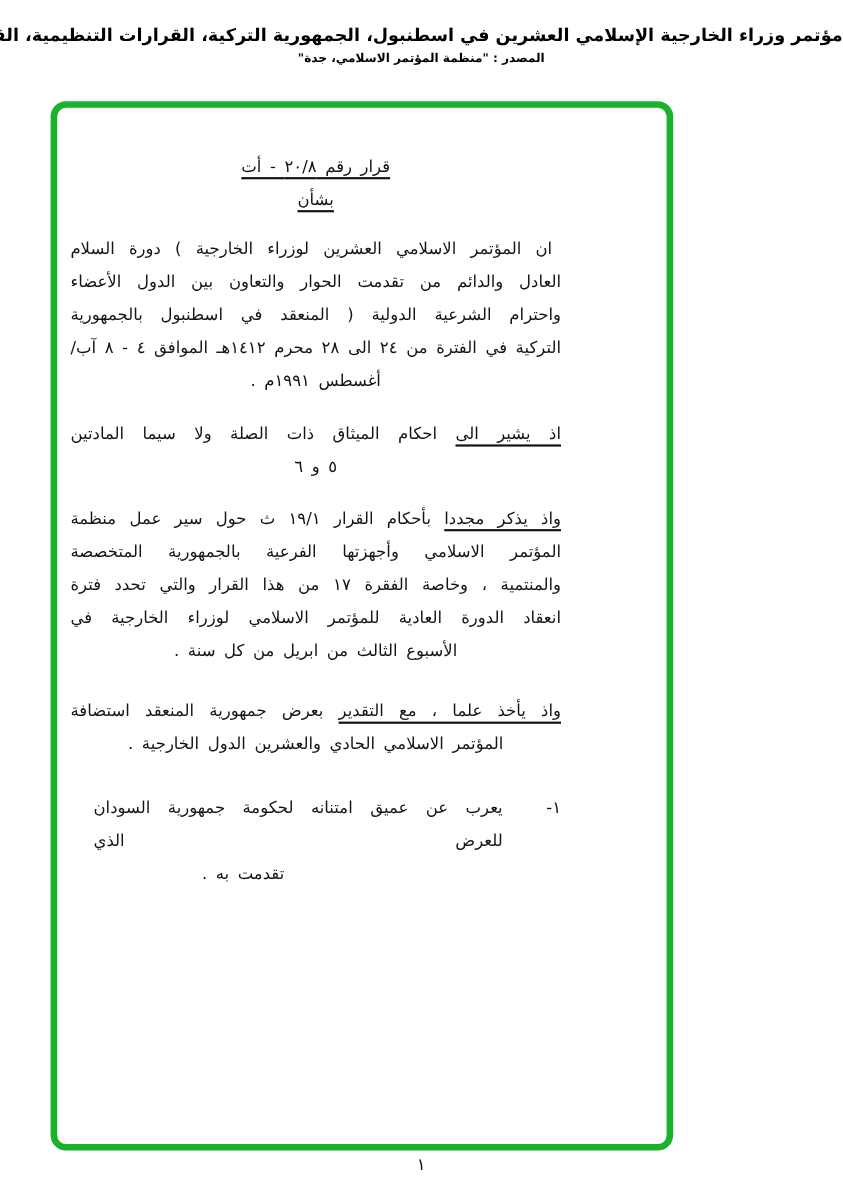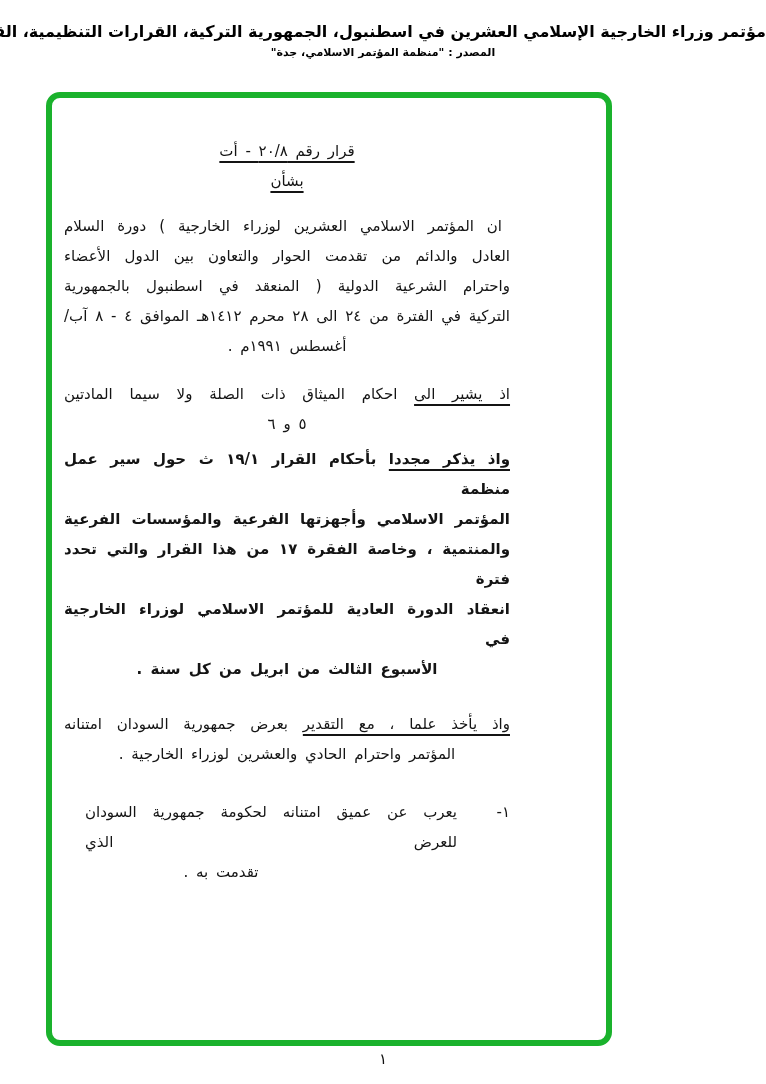--- a/index.html
+++ b/index.html
@@ -35,21 +35,21 @@
     text-decoration-thickness:1.5px;
   }
   .line.j { text-align:justify; text-align-last:justify; }
   .line.r { text-align:center; }
   .line.c { text-align:center; }
   .line.ind { text-indent:8px; }
 
   .p1 { margin-top:15px; }
   .p2 { margin-top:18px; }
   .p3 { margin-top:18px; }
-  .p4 { margin-top:5px;font-weight:bold; }
+  .p4 { margin-top:17px; }
   .p5 { margin-top:25px; }
 
   .item { display:flex; margin-top:28px; }
   .item-marker { width:53px; text-align:right; }
   .item-body { width:372px; }
   .item-body .l2 { text-align:center; padding-right:100px; }
 
   
   .page-number {
     position:absolute; top:1050px; left:0; right:0;
@@ -81,29 +81,29 @@
     </div>
 
     <div class="para p2">
       <div class="line j"><span class="u">اذ يشير الى</span><span> احكام الميثاق ذات الصلة ولا سيما المادتين</span></div>
       <div class="line c">٥ و ٦</div>
     </div>
 
 
     <div class="para p4">
       <div class="line j"><span class="u">واذ يذكر مجددا</span><span> بأحكام القرار ١٩/١ ث حول سير عمل منظمة</span></div>
-      <div class="line j">المؤتمر الاسلامي وأجهزتها الفرعية والمؤسسات الفرعية</div>
+      <div class="line j">المؤتمر الاسلامي وأجهزتها الفرعية بالجمهورية المتخصصة</div>
       <div class="line j">والمنتمية ، وخاصة الفقرة ١٧ من هذا القرار والتي تحدد فترة</div>
       <div class="line j">انعقاد الدورة العادية للمؤتمر الاسلامي لوزراء الخارجية في</div>
       <div class="line r">الأسبوع الثالث من ابريل من كل سنة .</div>
     </div>
 
     <div class="para p5">
-      <div class="line j"><span class="u">واذ يأخذ علما ، مع التقدير</span><span> بعرض جمهورية السودان امتنانه</span></div>
-      <div class="line r">المؤتمر واحترام الحادي والعشرين لوزراء الخارجية .</div>
+      <div class="line j"><span class="u">واذ يأخذ علما ، مع التقدير</span><span> بعرض جمهورية المنعقد استضافة</span></div>
+      <div class="line r">المؤتمر الاسلامي الحادي والعشرين الدول الخارجية .</div>
     </div>
 
     <div class="item">
       <div class="item-marker">١-</div>
       <div class="item-body">
         <div class="line j">يعرب عن عميق امتنانه لحكومة جمهورية السودان للعرض الذي</div>
         <div class="line l2">تقدمت به .</div>
       </div>
     </div>
 

